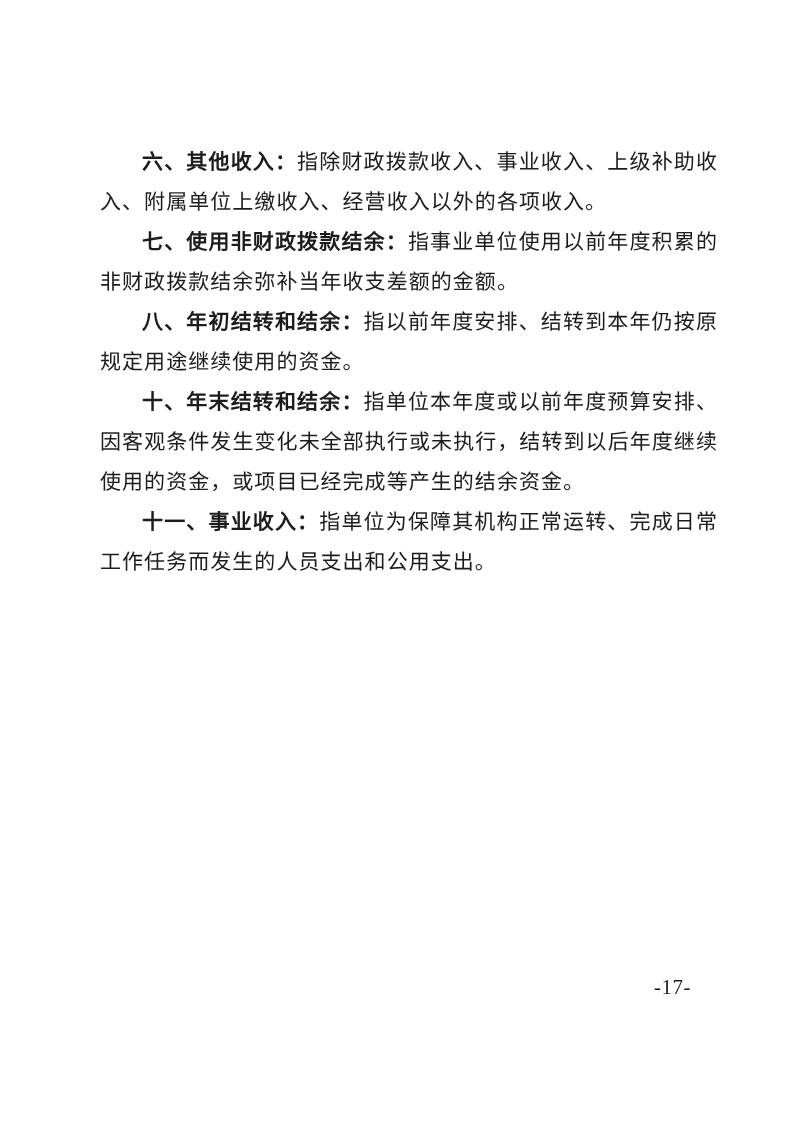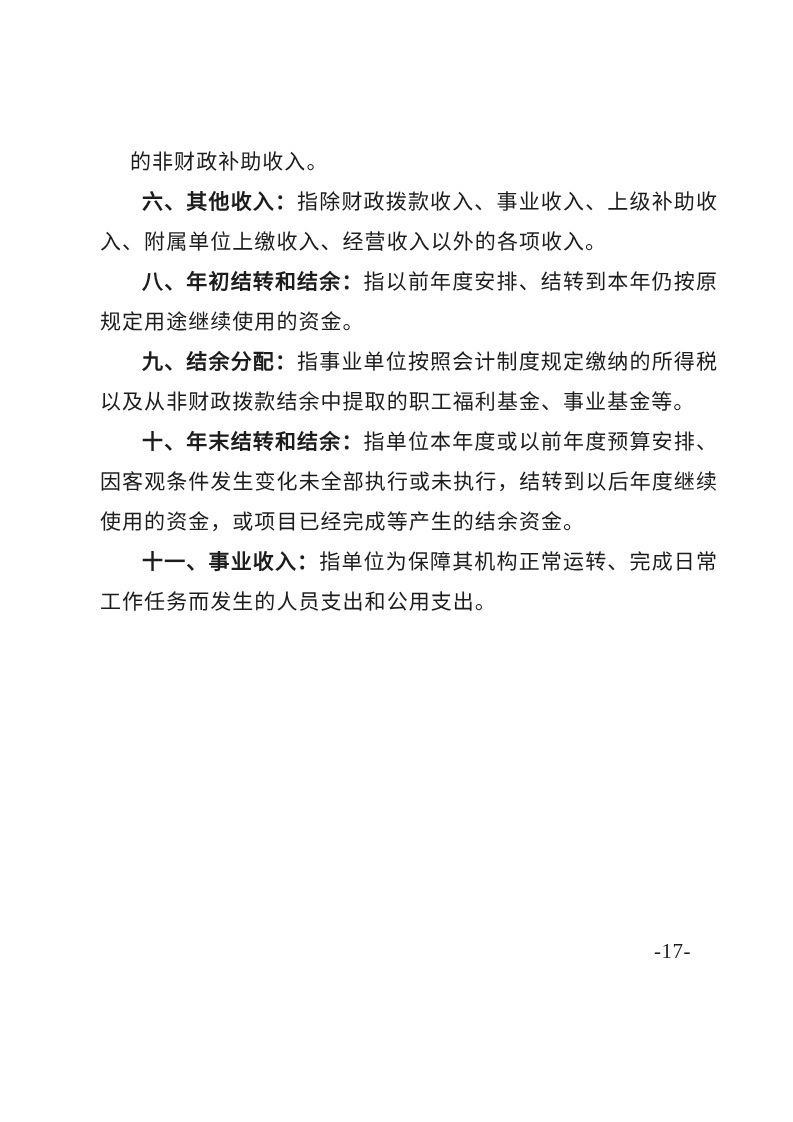--- a/index.html
+++ b/index.html
@@ -33,45 +33,44 @@
     text-indent: 42px;
   }
   .para.continuation {
     text-indent: 30px;
   }
   .term {
     font-weight: 700;
   }
   .footer {
     position: absolute;
-    top: 939px;
+    top: 975px;
     right: 102px;
     font-size: 21px;
     line-height: 24px;
     letter-spacing: 0.5px;
     color: #1c1c1c;
     font-family: "Liberation Serif", serif;
   }
 </style>
 </head>
 <body>
 
 <div class="page">
   <div class="content">
 
-    <p class="para continuation"><span>的非财政补助收入。</span></p>
 
 
 
     <p class="para"><span class="term">六、其他收入：</span><span>指除财政拨款收入、事业收入、上级补助收入、附属单位上缴收入、经营收入以外的各项收入。</span></p>
 
+    <p class="para"><span class="term">七、使用非财政拨款结余：</span><span>指事业单位使用以前年度积累的非财政拨款结余弥补当年收支差额的金额。</span></p>
 
     <p class="para"><span class="term">八、年初结转和结余：</span><span>指以前年度安排、结转到本年仍按原规定用途继续使用的资金。</span></p>
 
-    <p class="para"><span class="term">九、结余分配：</span><span>指事业单位按照会计制度规定缴纳的所得税以及从非财政拨款结余中提取的职工福利基金、事业基金等。</span></p>
 
     <p class="para"><span class="term">十、年末结转和结余：</span><span>指单位本年度或以前年度预算安排、因客观条件发生变化未全部执行或未执行，结转到以后年度继续使用的资金，或项目已经完成等产生的结余资金。</span></p>
 
     <p class="para"><span class="term">十一、事业收入：</span><span>指单位为保障其机构正常运转、完成日常工作任务而发生的人员支出和公用支出。</span></p>
 
 
   </div>
 
   <div class="footer">-17-</div>
 </div>

